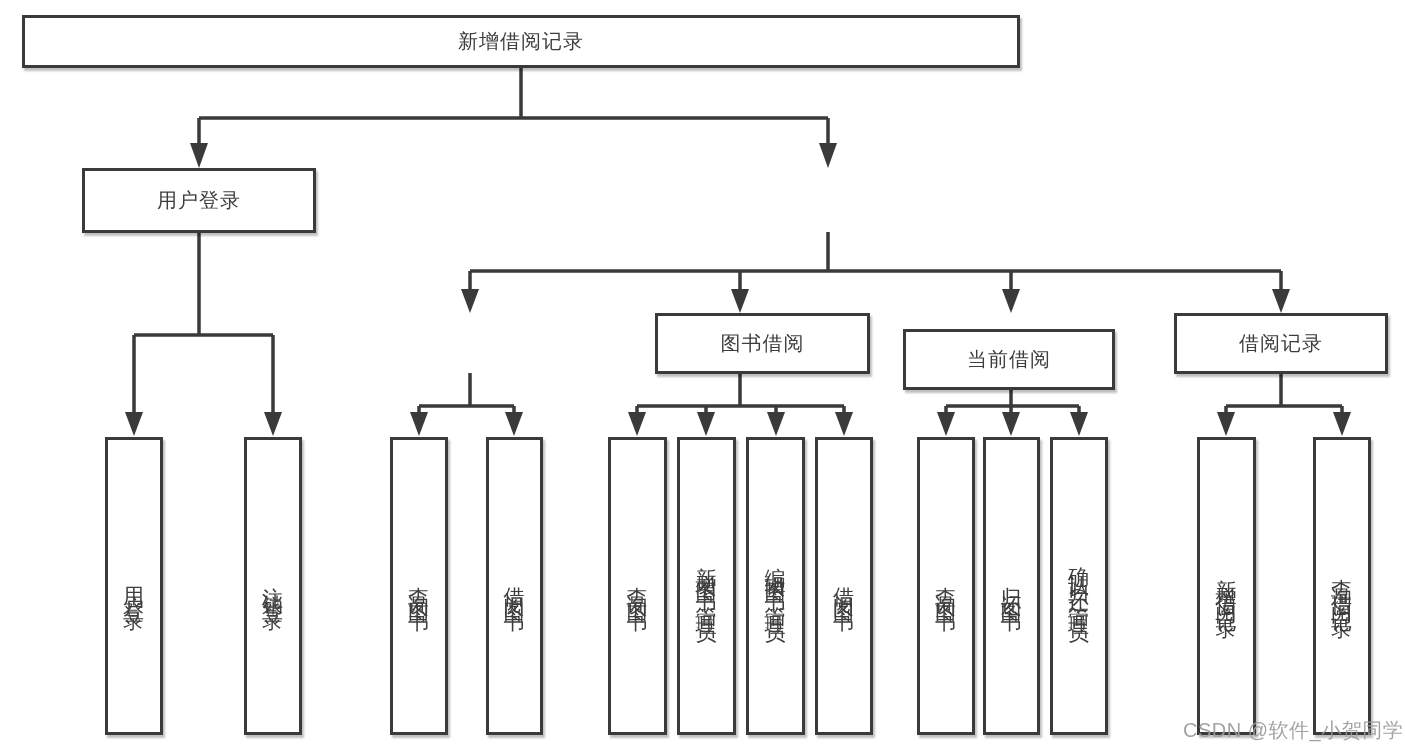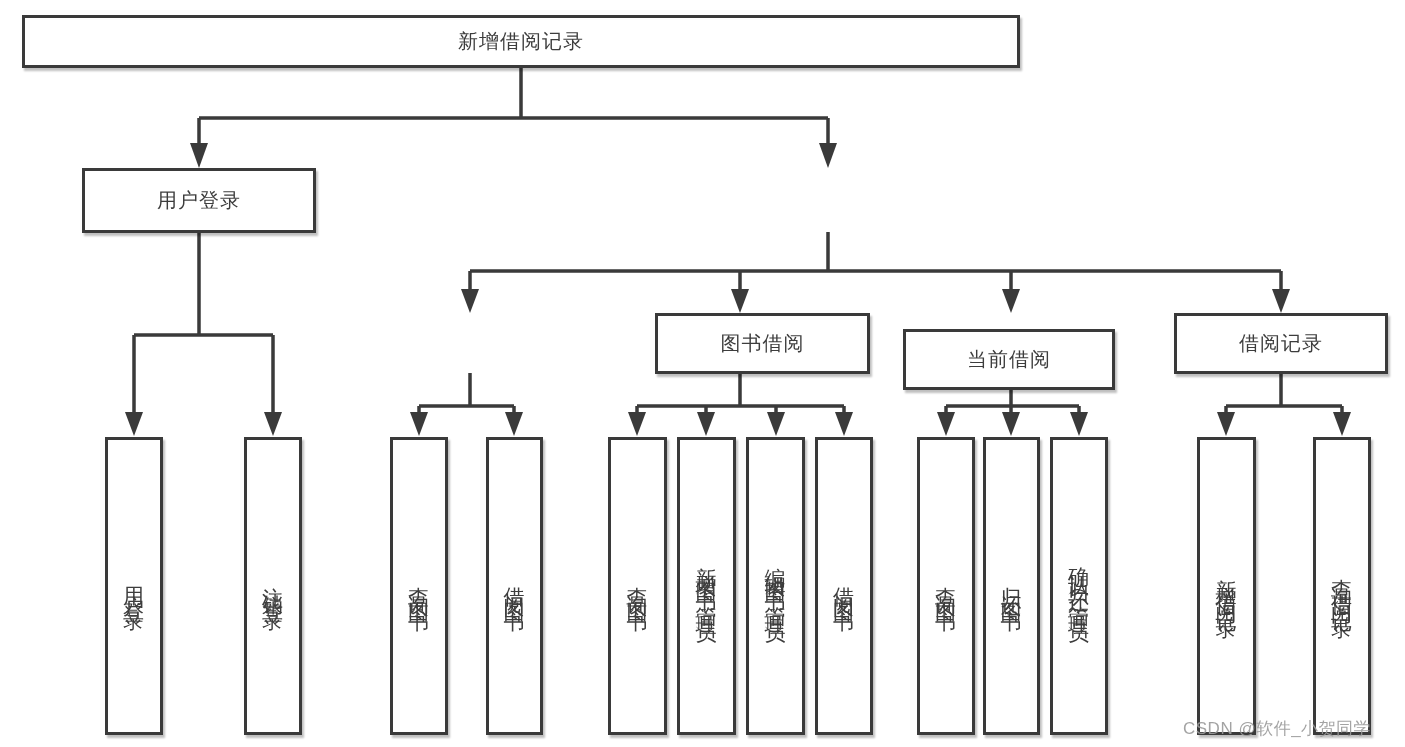--- a/index.html
+++ b/index.html
@@ -65,21 +65,21 @@
     font-size: 21px;
     letter-spacing: 8px;
     line-height: 1;
     color: var(--text);
     white-space: nowrap;
   }
   .watermark {
     position: absolute;
     left: 1183px;
     top: 717px;
-    font-size: 17px;
+    font-size: 20px;
     color: var(--watermark_color);
     opacity: 0.92;
     z-index: 10;
     white-space: nowrap;
     letter-spacing: 0.5px;
   }
 </style>
 </head>
 <body>
 

